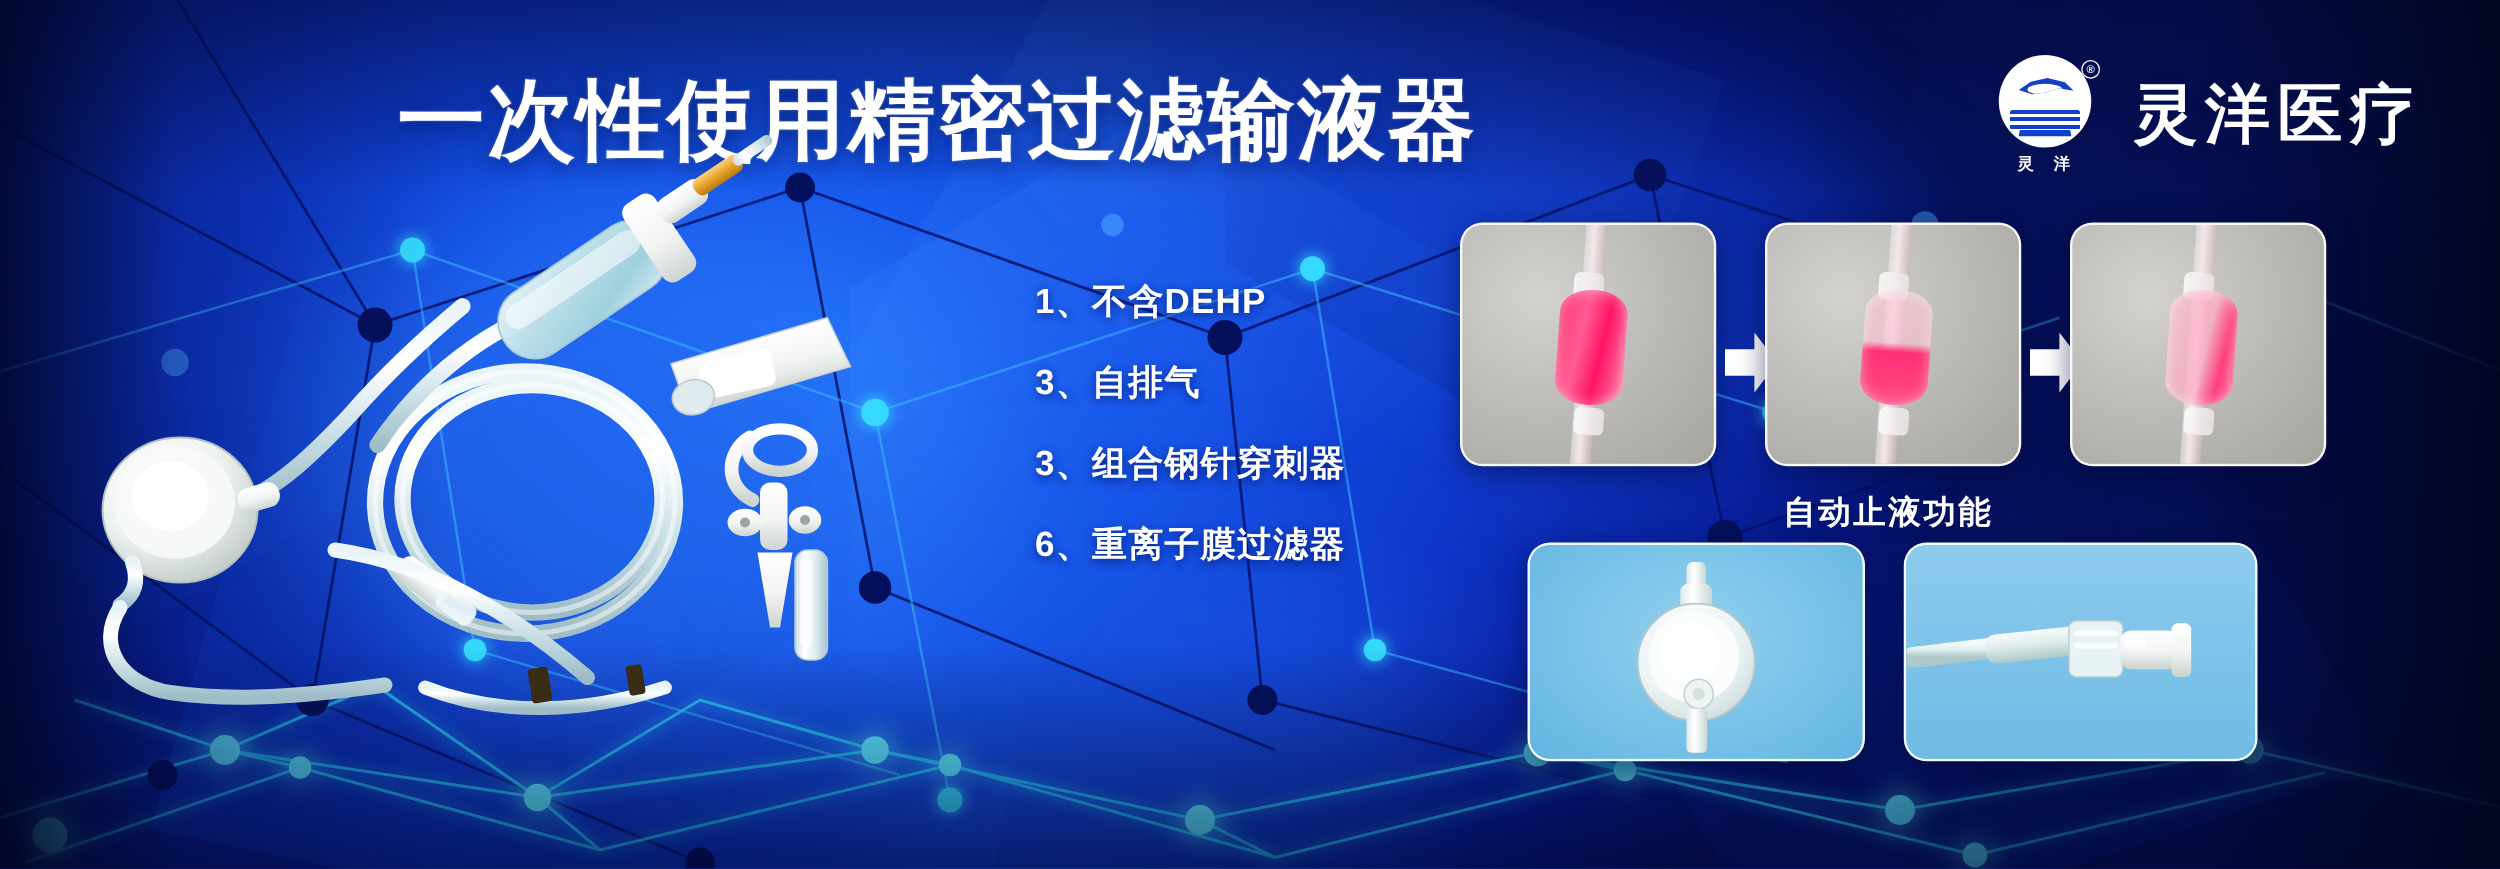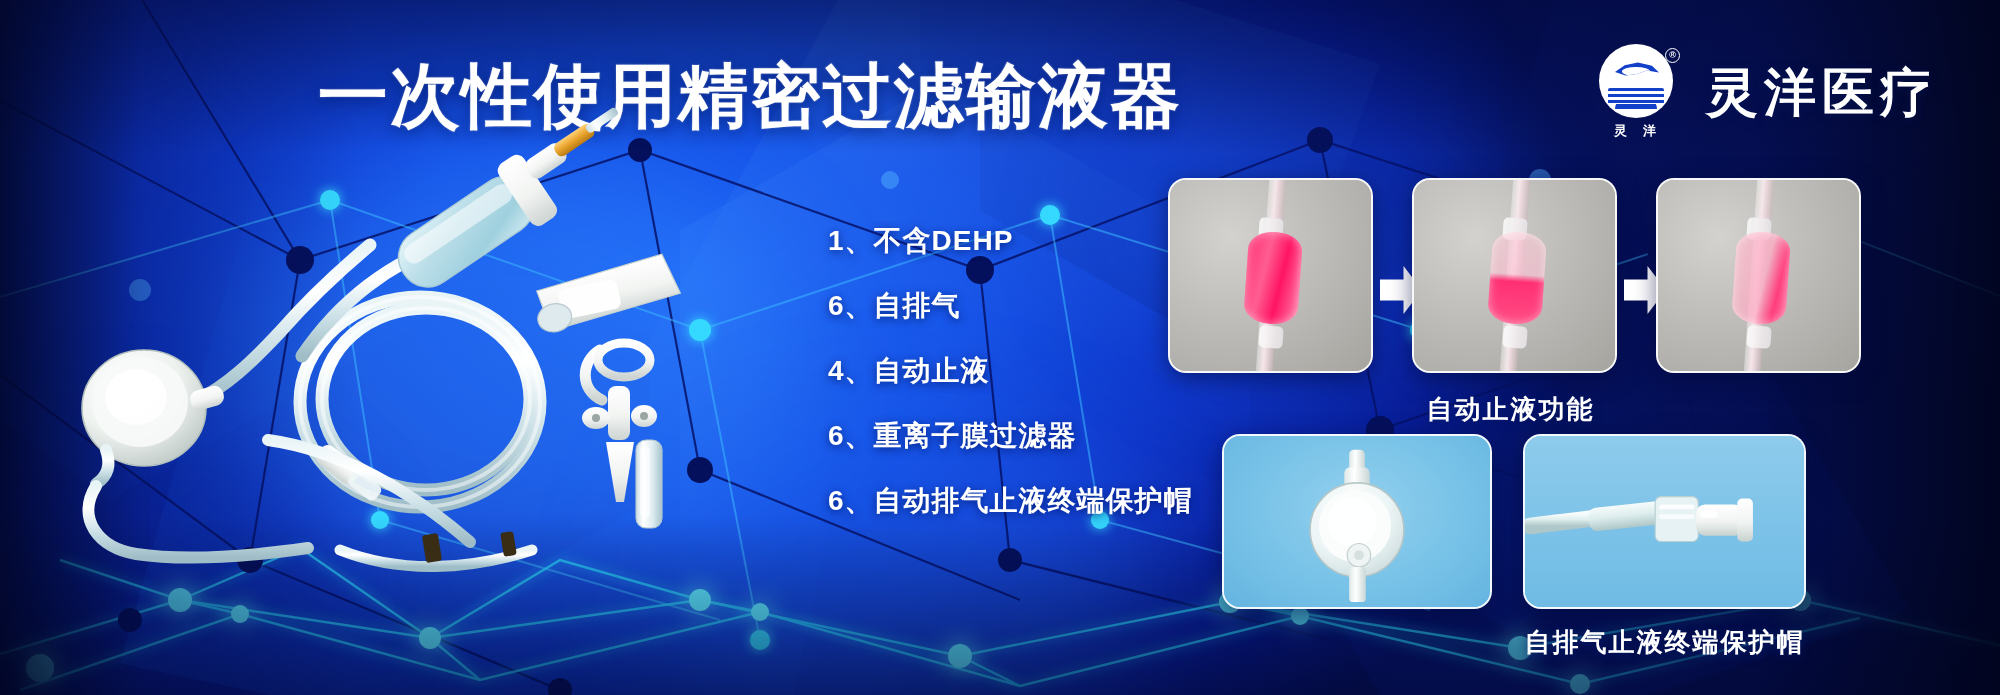--- a/index.html
+++ b/index.html
@@ -461,24 +461,23 @@
       </g>
 
       <path d="M300 400 C 360 424, 430 420, 492 400" fill="none" stroke="url(#tubeG)" stroke-width="11" stroke-linecap="round"></path>
       <rect x="384" y="384" width="16" height="28" rx="3" fill="#3a2d16" transform="rotate(-9 392 398)"></rect>
       <rect x="462" y="382" width="13" height="24" rx="3" fill="#3a2d16" transform="rotate(-9 468 394)"></rect>
     </svg>
   </div>
 
   <div class="features">
     <div class="feat">1、不含DEHP</div>
-    <div class="feat">6、自排气</div>
-    <div class="feat">4、自动止液</div>
+    <div class="feat">3、自排气</div>
+    <div class="feat">3、组合钢针穿刺器</div>
     <div class="feat">6、重离子膜过滤器</div>
-    <div class="feat">6、自动排气止液终端保护帽</div>
   </div>
 
   <div class="panel top p1">
     <div class="photo-grey"></div>
     <div class="tube"></div>
     <div class="collar up"></div>
     <div class="dripbody fill-full"></div>
     <div class="collar dn"></div>
   </div>
 
@@ -549,15 +548,14 @@
       <rect x="64" y="70" width="78" height="24" rx="8" fill="url(#ct)" transform="rotate(-6 103 82)"></rect>
       <rect x="132" y="62" width="44" height="46" rx="6" fill="#e6f2f4" stroke="#b9d0d3" stroke-width="1.2"></rect>
       <rect x="136" y="70" width="36" height="5" rx="2" fill="#ffffff" opacity=".85"></rect>
       <rect x="136" y="80" width="36" height="5" rx="2" fill="#ffffff" opacity=".7"></rect>
       <rect x="174" y="70" width="48" height="32" rx="9" fill="url(#cw)"></rect>
       <rect x="216" y="64" width="16" height="44" rx="5" fill="url(#cw)"></rect>
       <rect x="178" y="76" width="18" height="8" rx="4" fill="#ffffff" opacity=".8"></rect>
     </svg>
   </div>
 
-  <div class="cap-bot cb2">自排气止液终端保护帽</div>
 
 </div>
 
 </body></html>

